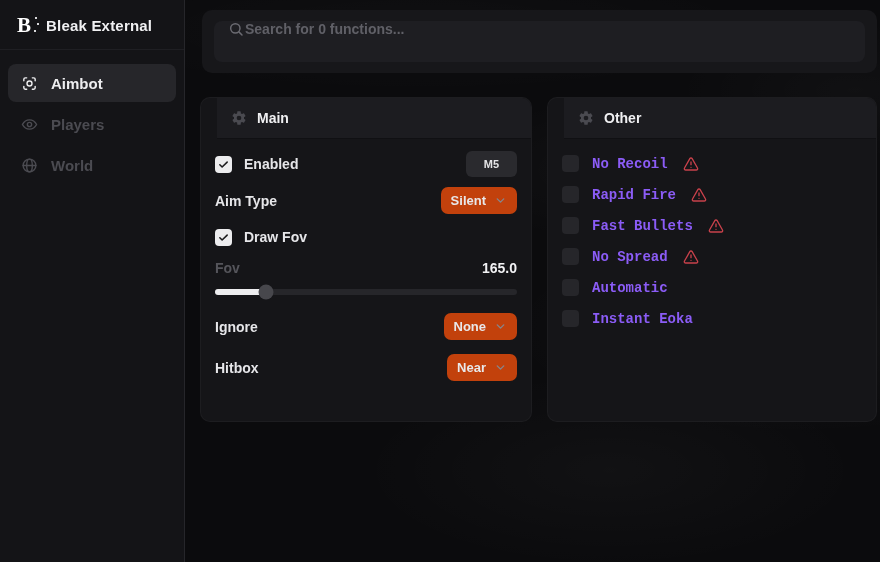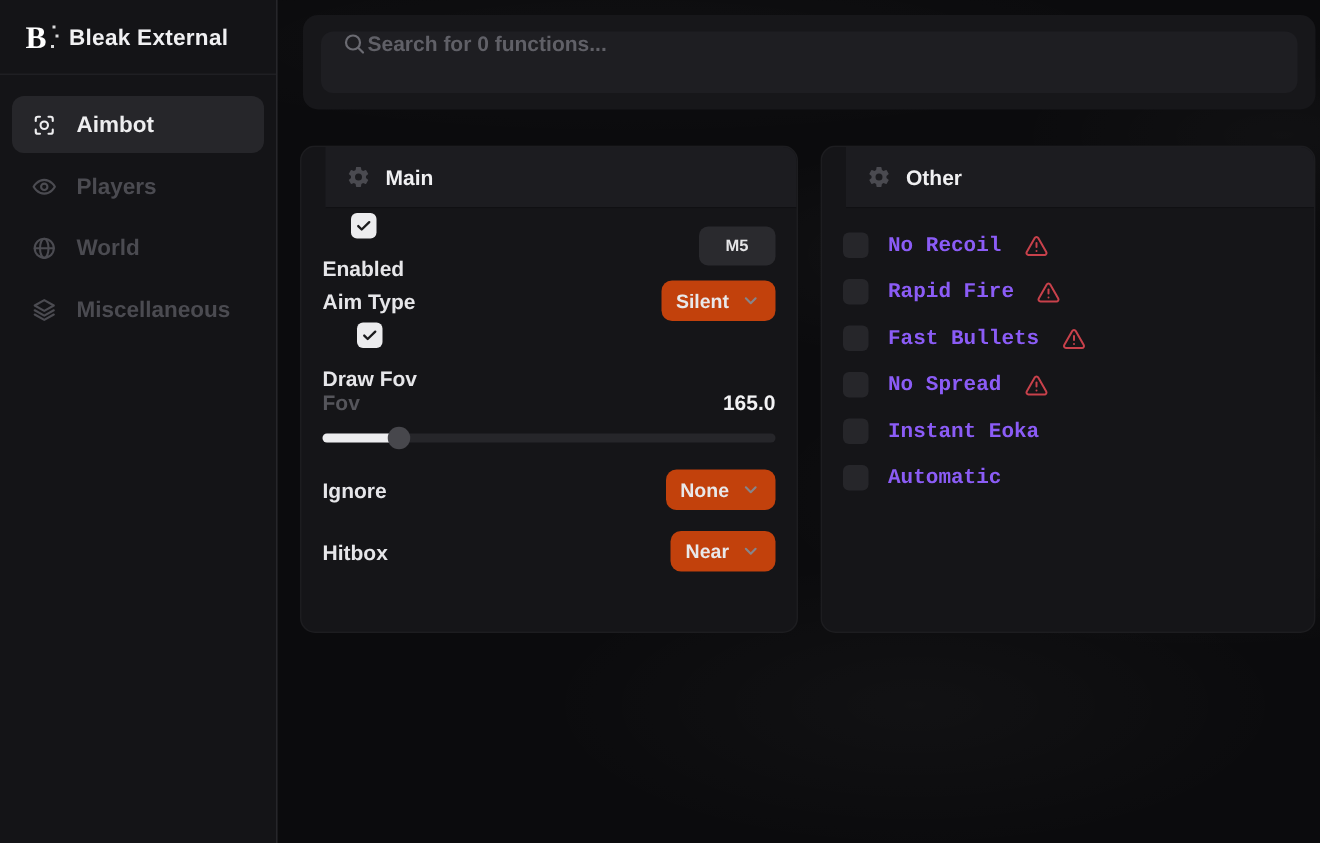--- a/index.html
+++ b/index.html
@@ -69,21 +69,21 @@
   #other-panel { left:362px; width:330px; }
   .panel-header {
     display:flex; align-items:center; gap:10px; height:41px; padding:0 14px;
     background:#1c1c20; border-bottom:1px solid #101013;margin-left:16px;
   }
   .panel-header svg { width:16px; height:16px; color:#4a4a50; }
   .panel-title { font-size:14px; font-weight:700; color:#f0f0f2; }
   .panel-body { padding:12px 14px; }
 
   .row { display:flex; align-items:center; justify-content:space-between; }
-  .left-group { display:flex; align-items:center; gap:12px;flex-direction:column; }
+  .left-group { display:flex; align-items:center; gap:12px; }
 
   .checkbox {
     width:17px; height:17px; border-radius:4px; background:#26262a; cursor:pointer;
     display:flex; align-items:center; justify-content:center; flex:0 0 auto;
   }
   .checkbox svg { width:11px; height:11px; color:#1b1b1d; display:none; }
   .checkbox.checked { background:#ececee; }
   .checkbox.checked svg { display:block; }
 
   .lbl { font-size:14px; font-weight:700; color:#e6e6e9; }
@@ -166,30 +166,20 @@
     <span class="ni-icon">
           <svg viewBox="0 0 24 24" fill="none" stroke="currentColor" stroke-width="2" stroke-linecap="round" stroke-linejoin="round">
             <circle cx="12" cy="12" r="9"></circle>
             <path d="M3 12h18"></path>
             <ellipse cx="12" cy="12" rx="4" ry="9"></ellipse>
           </svg>
         </span>
     <span>World</span>
   </div>
 
-  <div class="nav-item">
-    <span class="ni-icon">
-          <svg viewBox="0 0 24 24" fill="none" stroke="currentColor" stroke-width="2" stroke-linecap="round" stroke-linejoin="round">
-            <path d="M12 3l9 5-9 5-9-5 9-5z"></path>
-            <path d="M3 12.5l9 5 9-5"></path>
-            <path d="M3 16.5l9 5 9-5"></path>
-          </svg>
-        </span>
-    <span>Miscellaneous</span>
-  </div>
 </nav>
 </aside>
 
 <main id="content">
 
   <div class="search-wrap">
     <div class="search-input">
       <svg viewBox="0 0 24 24" fill="none" stroke="currentColor" stroke-width="2.2" stroke-linecap="round">
           <circle cx="11" cy="11" r="7"></circle>
           <path d="M21 21l-4.3-4.3"></path>
@@ -335,27 +325,27 @@
               <path d="M12 9v4"></path>
               <path d="M12 17h.01"></path>
             </svg>
     </span>
   </div>
 
   <div class="toggle-row">
     <div class="checkbox">
       
     </div>
+    <span class="lbl-dim">Automatic</span>
+
+  </div>
+
+  <div class="toggle-row">
+    <div class="checkbox">
+      
+    </div>
     <span class="lbl-dim">Instant Eoka</span>
-
-  </div>
-
-  <div class="toggle-row">
-    <div class="checkbox">
-      
-    </div>
-    <span class="lbl-dim">Automatic</span>
 
   </div>
 </div>
   </section>
 
 </main>
 
 </body></html>

